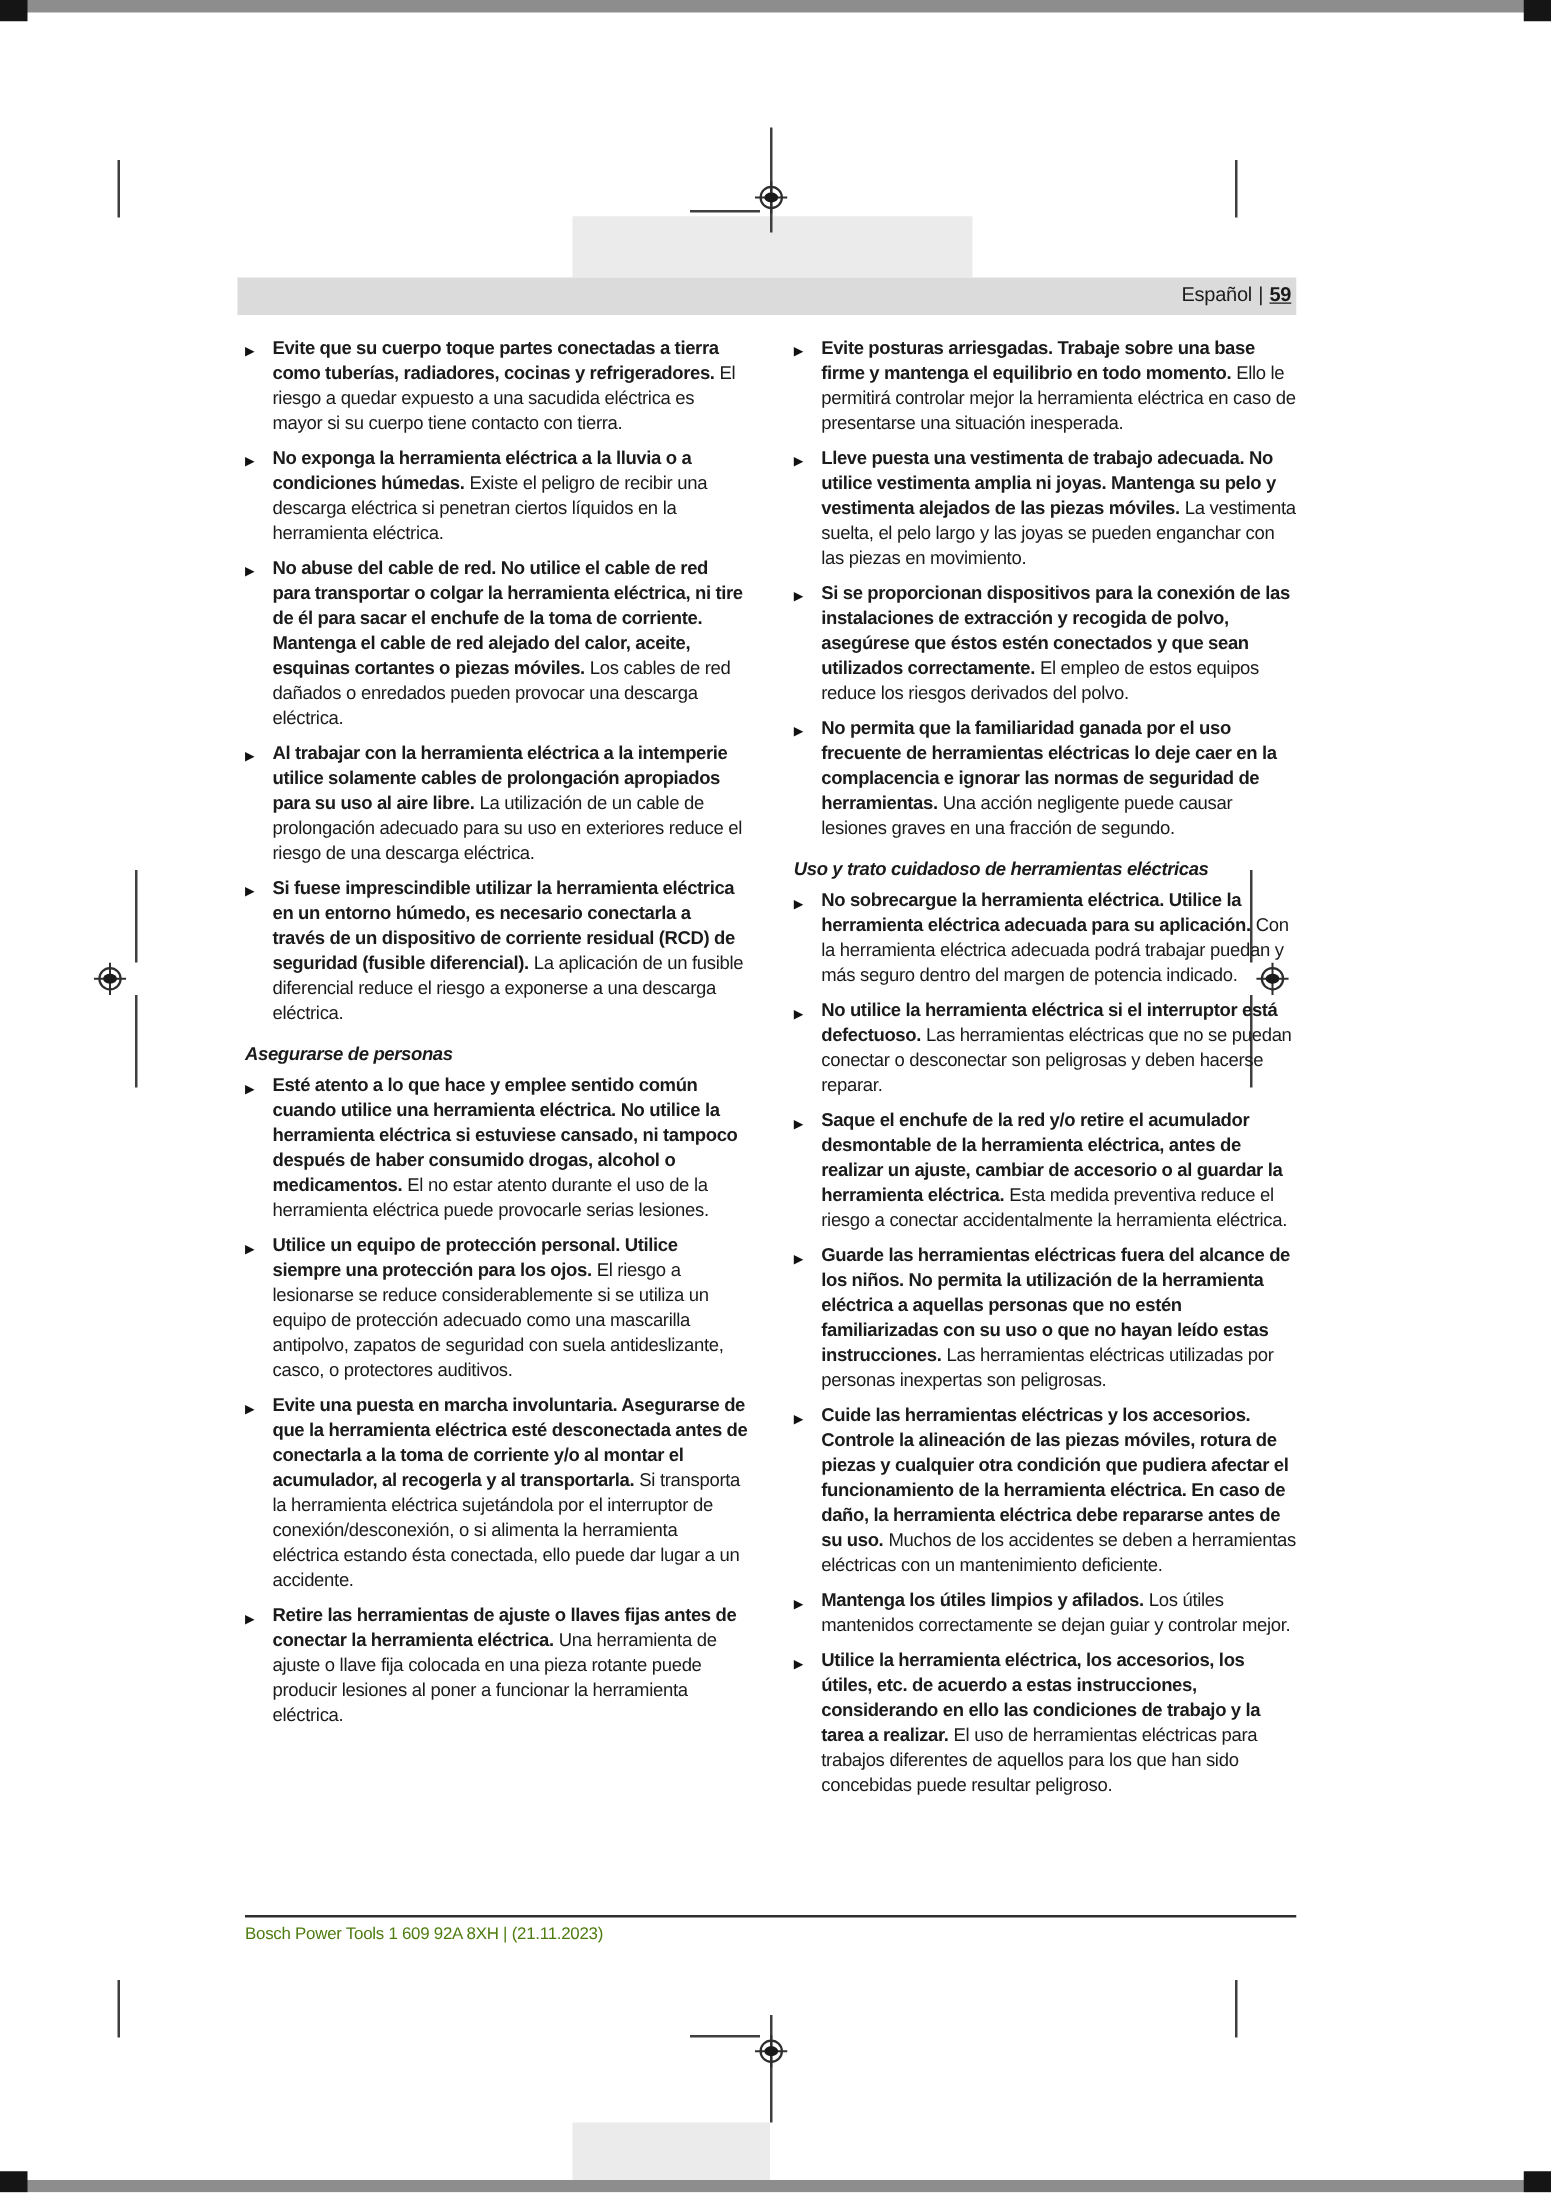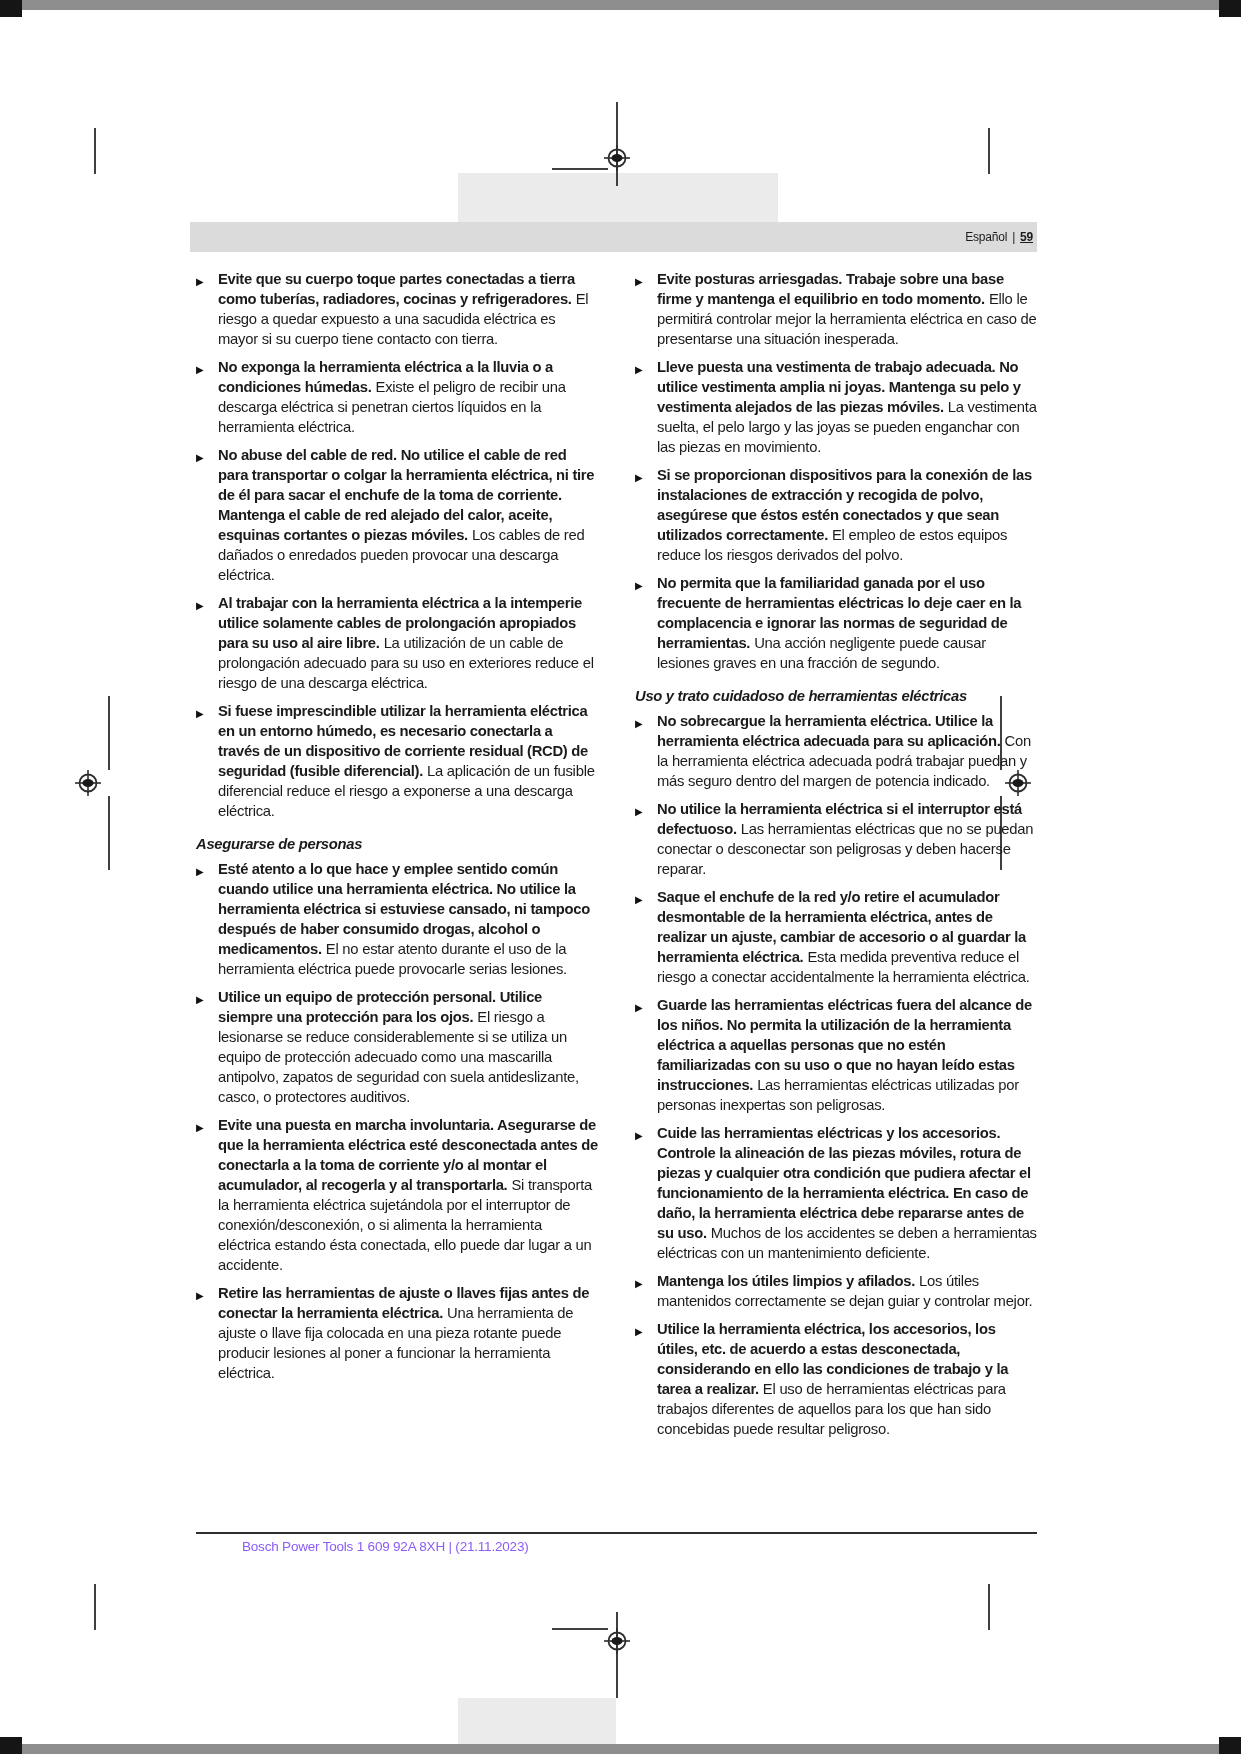--- a/index.html
+++ b/index.html
@@ -22,21 +22,21 @@
   .corner-block.br{right:0;bottom:0;}
   .scan-shadow{position:absolute;background:#ebebeb;}
   
   .mark-line{position:absolute;background:#3f3f3f;}
   .reg-target{position:absolute;width:26px;height:26px;}
   
   .header-band{
     position:absolute;left:190px;top:222px;width:847px;height:30px;
     background:#dbdbdb;
     display:flex;align-items:center;justify-content:flex-end;
-    font-size:12px;letter-spacing:-0.2px;padding-right:4px;box-sizing:border-box;
+    font-size:16px;letter-spacing:-0.2px;padding-right:4px;box-sizing:border-box;
   }
   .header-band .lang{font-weight:normal;}
   .header-band .sep{margin:0 5px;}
   .header-band .pagenum{font-weight:bold;text-decoration:underline;}
   
   .columns{
     position:absolute;left:196px;top:269px;width:841px;
     display:flex;gap:37px;
     font-size:14.8px;line-height:20px;letter-spacing:-0.25px;
   }
@@ -46,21 +46,21 @@
   .block .marker{
     position:absolute;left:0;top:3px;
     font-family:"DejaVu Sans",sans-serif;
     font-size:10px;color:#111;
   }
   .block b{letter-spacing:-0.3px;margin-right:4px;}
   .block.heading{margin-top:13px;margin-bottom:5px;}
   .block.heading b{margin-right:0;font-style:italic;}
   
   .footer-rule{position:absolute;left:196px;top:1532px;width:841px;height:2px;background:#2e2e2e;}
-  .footer-text{position:absolute;left:196px;top:1539px;font-size:13.5px;letter-spacing:-0.2px;color:#8b5cf6;margin-left:46px;}
+  .footer-text{position:absolute;left:196px;top:1539px;font-size:13.5px;letter-spacing:-0.2px;color:#4d7c0f;}
 </style>
 </head>
 <body>
 
 <div class="page">
 
   <div class="edge-bar top"></div>
   <div class="edge-bar bottom"></div>
   <div class="corner-block tl"></div>
   <div class="corner-block tr"></div>
@@ -134,20 +134,20 @@
         <div class="block item"><span class="marker">▶</span><b>Lleve puesta una vestimenta de trabajo adecuada. No utilice vestimenta amplia ni joyas. Mantenga su pelo y vestimenta alejados de las piezas móviles.</b><span>La vestimenta suelta, el pelo largo y las joyas se pueden enganchar con las piezas en movimiento.</span></div>
         <div class="block item"><span class="marker">▶</span><b>Si se proporcionan dispositivos para la conexión de las instalaciones de extracción y recogida de polvo, asegúrese que éstos estén conectados y que sean utilizados correctamente.</b><span>El empleo de estos equipos reduce los riesgos derivados del polvo.</span></div>
         <div class="block item"><span class="marker">▶</span><b>No permita que la familiaridad ganada por el uso frecuente de herramientas eléctricas lo deje caer en la complacencia e ignorar las normas de seguridad de herramientas.</b><span>Una acción negligente puede causar lesiones graves en una fracción de segundo.</span></div>
         <div class="block heading"><b>Uso y trato cuidadoso de herramientas eléctricas</b></div>
         <div class="block item"><span class="marker">▶</span><b>No sobrecargue la herramienta eléctrica. Utilice la herramienta eléctrica adecuada para su aplicación.</b><span>Con la herramienta eléctrica adecuada podrá trabajar puedan y más seguro dentro del margen de potencia indicado.</span></div>
         <div class="block item"><span class="marker">▶</span><b>No utilice la herramienta eléctrica si el interruptor está defectuoso.</b><span>Las herramientas eléctricas que no se puedan conectar o desconectar son peligrosas y deben hacerse reparar.</span></div>
         <div class="block item"><span class="marker">▶</span><b>Saque el enchufe de la red y/o retire el acumulador desmontable de la herramienta eléctrica, antes de realizar un ajuste, cambiar de accesorio o al guardar la herramienta eléctrica.</b><span>Esta medida preventiva reduce el riesgo a conectar accidentalmente la herramienta eléctrica.</span></div>
         <div class="block item"><span class="marker">▶</span><b>Guarde las herramientas eléctricas fuera del alcance de los niños. No permita la utilización de la herramienta eléctrica a aquellas personas que no estén familiarizadas con su uso o que no hayan leído estas instrucciones.</b><span>Las herramientas eléctricas utilizadas por personas inexpertas son peligrosas.</span></div>
         <div class="block item"><span class="marker">▶</span><b>Cuide las herramientas eléctricas y los accesorios. Controle la alineación de las piezas móviles, rotura de piezas y cualquier otra condición que pudiera afectar el funcionamiento de la herramienta eléctrica. En caso de daño, la herramienta eléctrica debe repararse antes de su uso.</b><span>Muchos de los accidentes se deben a herramientas eléctricas con un mantenimiento deficiente.</span></div>
         <div class="block item"><span class="marker">▶</span><b>Mantenga los útiles limpios y afilados.</b><span>Los útiles mantenidos correctamente se dejan guiar y controlar mejor.</span></div>
-        <div class="block item"><span class="marker">▶</span><b>Utilice la herramienta eléctrica, los accesorios, los útiles, etc. de acuerdo a estas desconectada, considerando en ello las condiciones de trabajo y la tarea a realizar.</b><span>El uso de herramientas eléctricas para trabajos diferentes de aquellos para los que han sido concebidas puede resultar peligroso.</span></div>
+        <div class="block item"><span class="marker">▶</span><b>Utilice la herramienta eléctrica, los accesorios, los útiles, etc. de acuerdo a estas instrucciones, considerando en ello las condiciones de trabajo y la tarea a realizar.</b><span>El uso de herramientas eléctricas para trabajos diferentes de aquellos para los que han sido concebidas puede resultar peligroso.</span></div>
       </div>
   </div>
 
   <div class="footer-rule"></div>
   <div class="footer-text">Bosch Power Tools 1 609 92A 8XH | (21.11.2023)</div>
 
 </div>
 
 </body></html>

